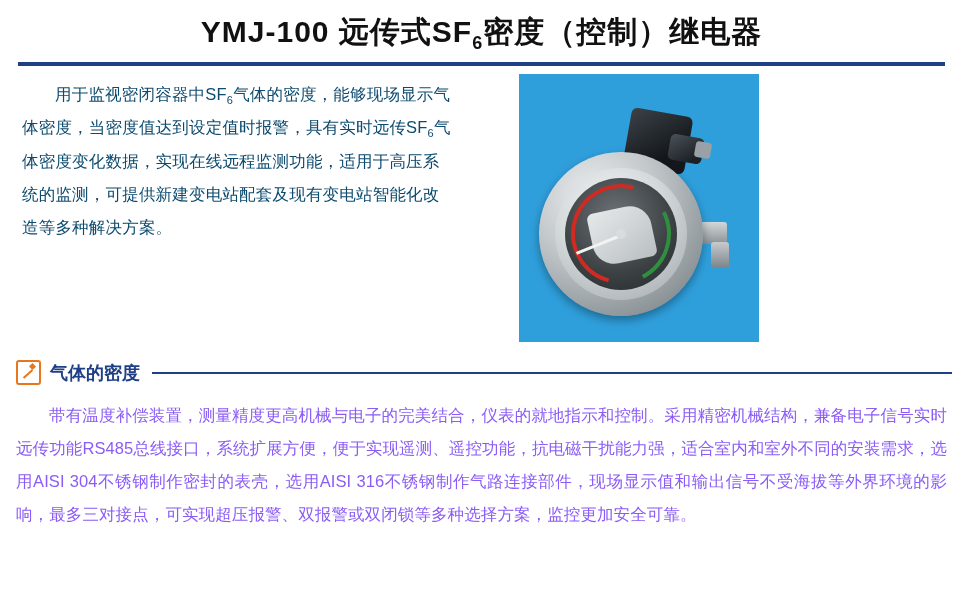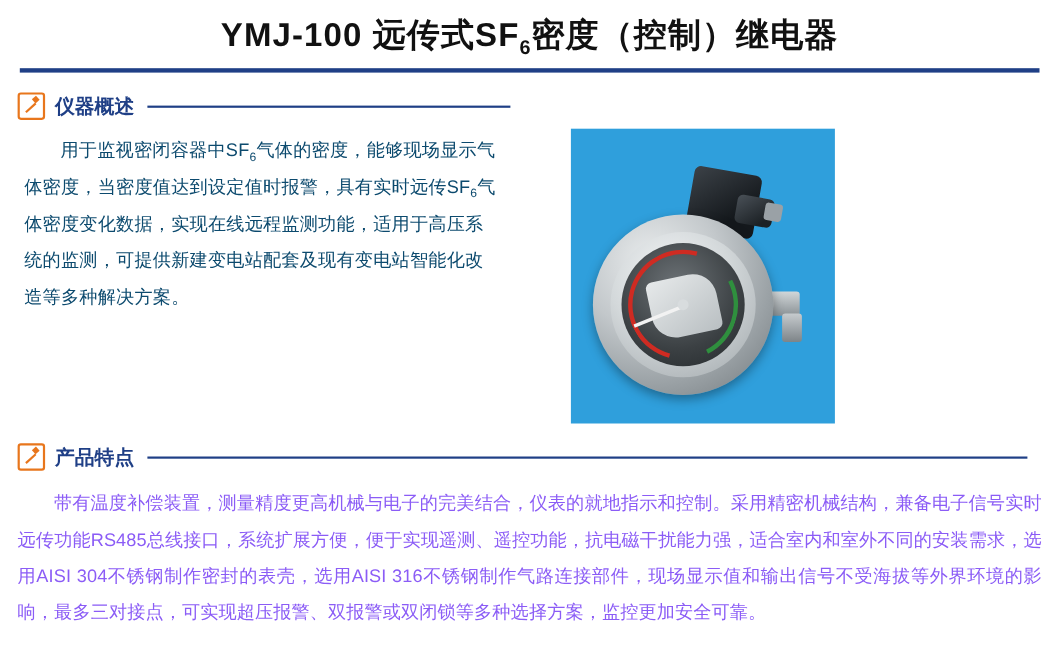--- a/index.html
+++ b/index.html
@@ -282,25 +282,20 @@
 </head>
 <body>
 
 <div class="page">
 
   <div class="title-bar">
     <div class="title-text"><span>YMJ-100 远传式SF</span><span class="sub">6</span><span>密度（控制）继电器</span></div>
     <div class="title-rule"></div>
   </div>
 
-  <div class="section-head">
-    <span class="pen-icon"></span>
-    <span class="section-title">仪器概述</span>
-    <span class="head-rule short"></span>
-  </div>
 
   <div class="overview-wrap">
     <p class="overview-text"><span>用于监视密闭容器中SF</span><span class="sub">6</span><span>气体的密度，能够现场显示气体密度，当密度值达到设定值时报警，具有实时远传SF</span><span class="sub">6</span><span>气体密度变化数据，实现在线远程监测功能，适用于高压系统的监测，可提供新建变电站配套及现有变电站智能化改造等多种解决方案。</span></p>
 
     <div class="photo">
       <div class="connector"></div>
       <div class="connector-cap"></div>
       <div class="connector-screw"></div>
       <div class="side-port"></div>
       <div class="side-port2"></div>
@@ -313,19 +308,19 @@
             <div class="gauge-needle"></div>
             <div class="gauge-hub"></div>
           </div>
         </div>
       </div>
     </div>
   </div>
 
   <div class="section-head">
     <span class="pen-icon"></span>
-    <span class="section-title">产品特点</span>
+    <span class="section-title">气体的密度</span>
     <span class="head-rule long"></span>
   </div>
 
   <p class="features-text">带有温度补偿装置，测量精度更高机械与电子的完美结合，仪表的就地指示和控制。采用精密机械结构，兼备电子信号实时远传功能RS485总线接口，系统扩展方便，便于实现遥测、遥控功能，抗电磁干扰能力强，适合室内和室外不同的安装需求，选用AISI 304不锈钢制作密封的表壳，选用AISI 316不锈钢制作气路连接部件，现场显示值和输出信号不受海拔等外界环境的影响，最多三对接点，可实现超压报警、双报警或双闭锁等多种选择方案，监控更加安全可靠。</p>
 
 </div>
 
 </body></html>

